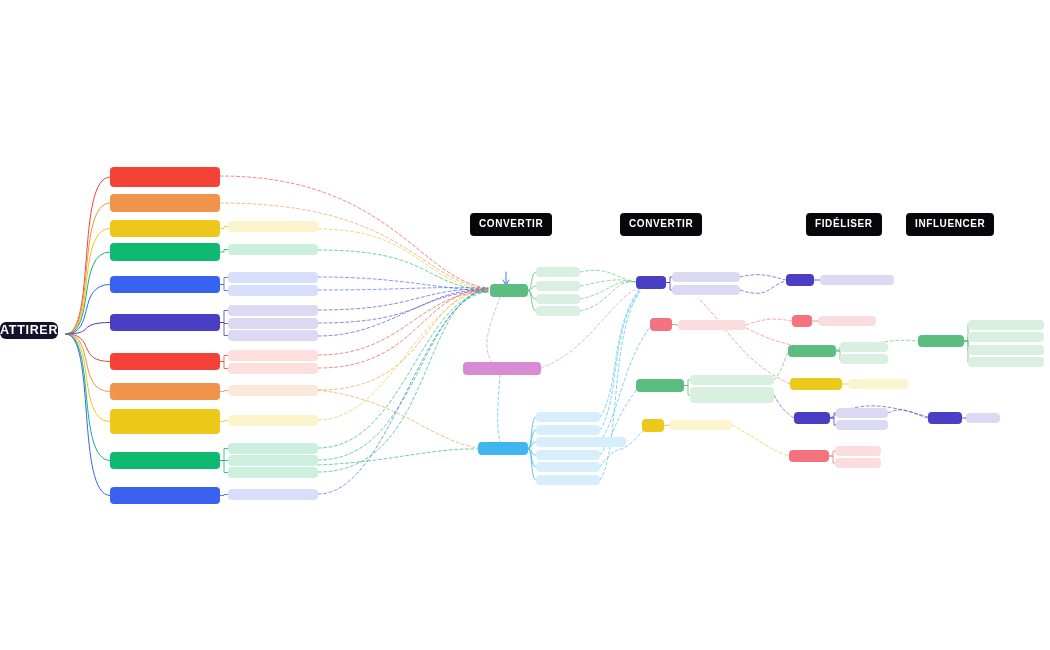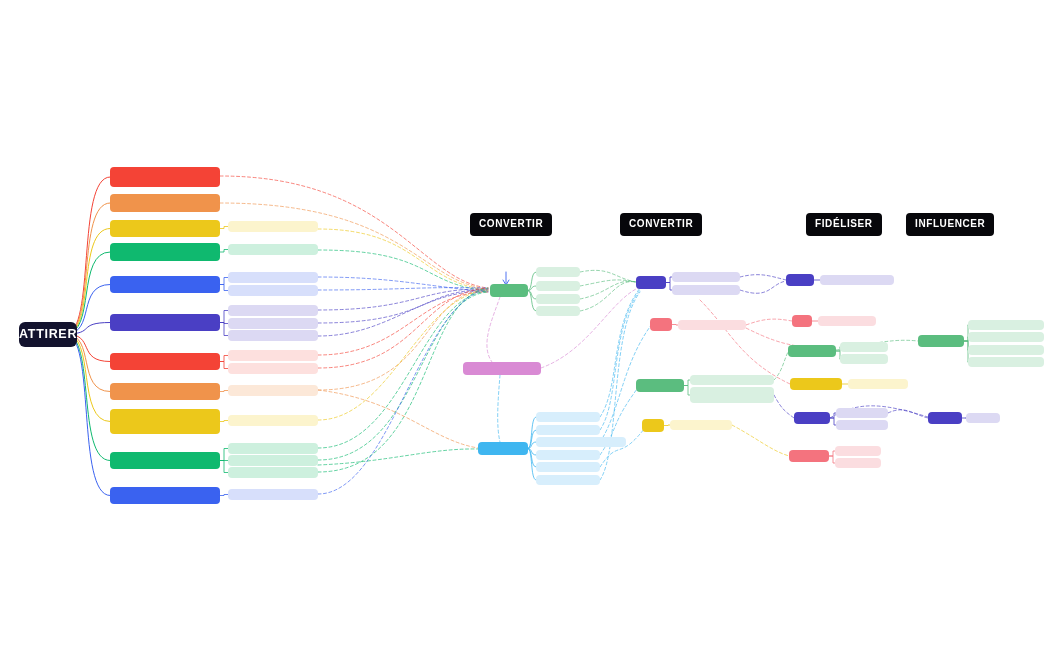--- a/index.html
+++ b/index.html
@@ -125,21 +125,21 @@
       <path d="M746,328 C790,350 800,345 836,350" fill="none" stroke="#f4737e" stroke-width="0.65" stroke-dasharray="3,2.5" stroke-linecap="round"></path>
       <path d="M774,380 C782,372 784,360 788,352" fill="none" stroke="#5bbd7f" stroke-width="0.65" stroke-dasharray="3,2.5" stroke-linecap="round"></path>
       <path d="M774,395 C782,410 786,412 794,418" fill="none" stroke="#4a3fc4" stroke-width="0.65" stroke-dasharray="3,2.5" stroke-linecap="round"></path>
       <path d="M732,425 C760,440 770,450 789,456" fill="none" stroke="#ecc81b" stroke-width="0.65" stroke-dasharray="3,2.5" stroke-linecap="round"></path>
       <path d="M700,300 C730,330 740,360 790,384" fill="none" stroke="#f4737e" stroke-width="0.65" stroke-dasharray="3,2.5" stroke-linecap="round"></path>
       <path d="M836,350 C870,345 890,338 918,341" fill="none" stroke="#5bbd7f" stroke-width="0.65" stroke-dasharray="3,2.5" stroke-linecap="round"></path>
       <path d="M888,413 C905,405 912,414 928,418" fill="none" stroke="#4a3fc4" stroke-width="0.65" stroke-dasharray="3,2.5" stroke-linecap="round"></path>
       <path d="M830,418 C860,400 885,404 928,417" fill="none" stroke="#4a3fc4" stroke-width="0.65" stroke-dasharray="3,2.5" stroke-linecap="round"></path>
     </svg>
 
-  <div class="node root" style="left:19px;top:322px;width:58px;height:25px;">
+  <div class="node root" style="left:0;top:322px;width:58px;height:17px;">
     <span>ATTIRER</span>
   </div>
 
   <div class="node phase" style="left:470px;top:213px;">
     <span>CONVERTIR</span>
   </div>
   <div class="node phase" style="left:620px;top:213px;">
     <span>CONVERTIR</span>
   </div>
   <div class="node phase" style="left:806px;top:213px;">

